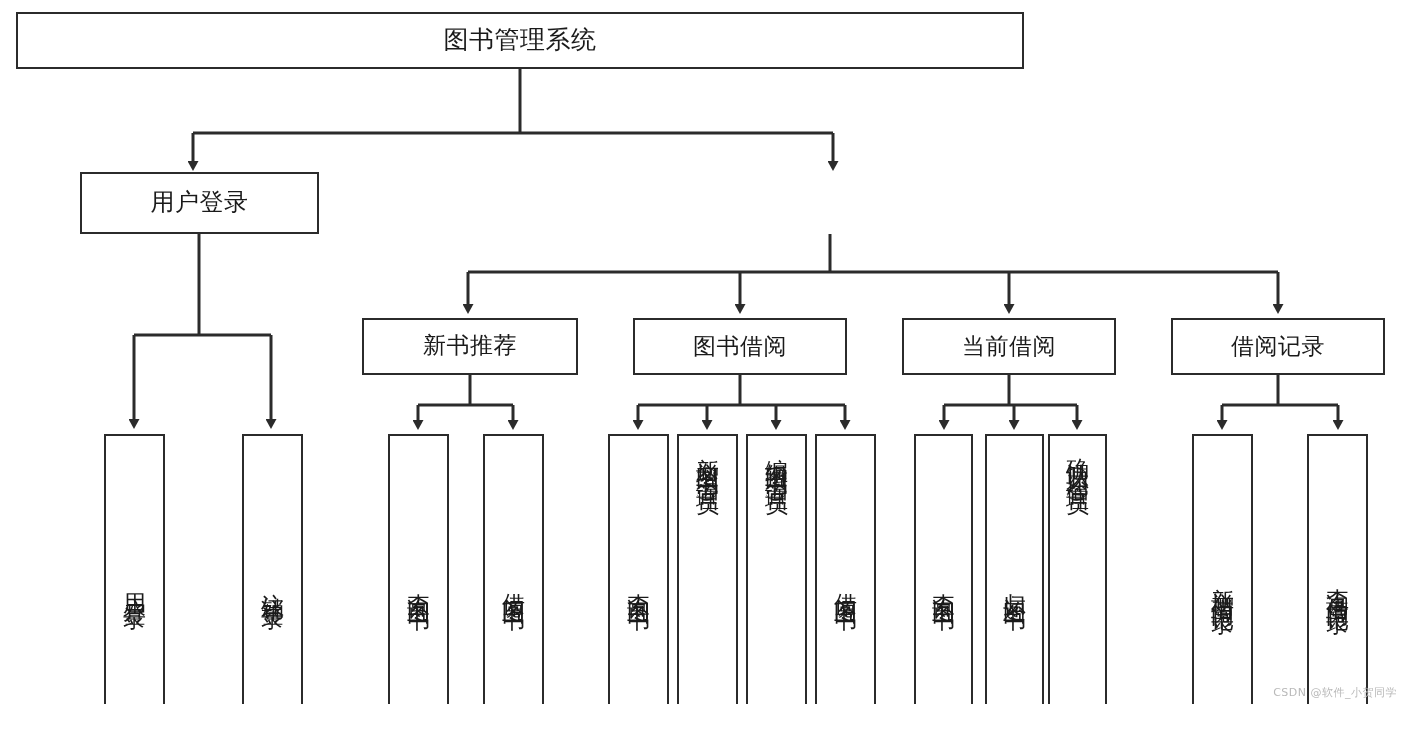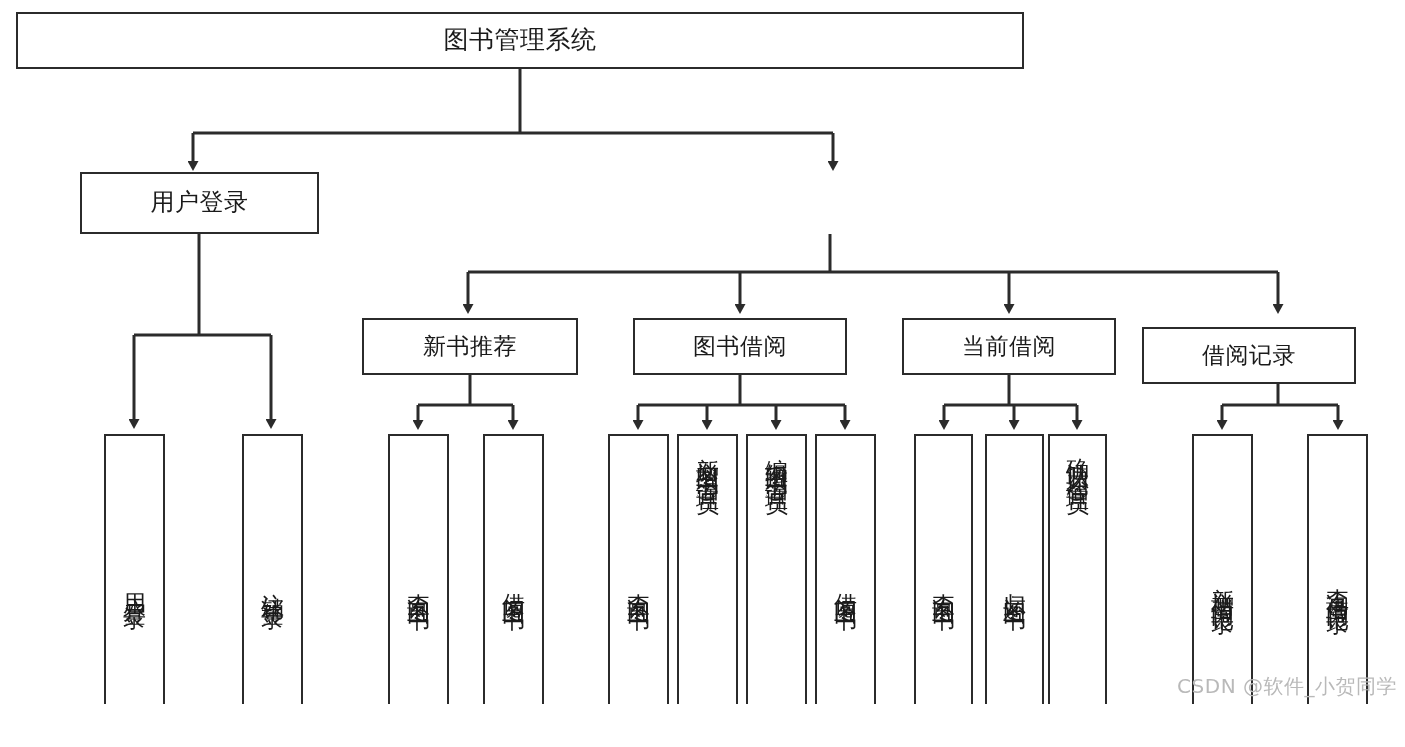--- a/index.html
+++ b/index.html
@@ -63,21 +63,21 @@
     font-size: 23px;
   }
   .node.leaf.centered {
     align-items: center;
     padding-top: 0;
   }
   .watermark {
     position: absolute;
     right: 8px;
     bottom: 4px;
-    font-size: 20px;
+    font-size: 11px;
     color: #b9b9b9;
     letter-spacing: 0.5px;
     white-space: nowrap;
   }
 </style>
 </head>
 <body>
 
 <div id="canvas">
 
@@ -132,30 +132,30 @@
   </svg>
 
   <div class="node root" style="left:16px; top:12px; width:1008px; height:57px;">
     <span class="lbl">图书管理系统</span>
   </div>
 
   <div class="node lvl2" style="left:80px; top:172px; width:239px; height:62px;">
     <span class="lbl">用户登录</span>
   </div>
 
-  <div class="node lvl3" style="left:362px; top:318px; width:216px; height:57px;">
+  <div class="node lvl3" style="left:362px; top:318px; width:216px; height:57px;font-family:Liberation Serif, serif;">
     <span class="lbl">新书推荐</span>
   </div>
   <div class="node lvl3" style="left:902px; top:318px; width:214px; height:57px;">
     <span class="lbl">当前借阅</span>
   </div>
   <div class="node lvl3" style="left:633px; top:318px; width:214px; height:57px;">
     <span class="lbl">图书借阅</span>
   </div>
-  <div class="node lvl3" style="left:1142px; top:318px; width:214px; height:57px;margin-top:9px;">
+  <div class="node lvl3" style="left:1171px; top:318px; width:214px; height:57px;">
     <span class="lbl">借阅记录</span>
   </div>
 
   <div class="node lvl3 leaf centered" style="left:104px; top:434px; width:61px; height:301px;">
     <span class="lbl">用户登录</span>
   </div>
   <div class="node lvl3 leaf centered" style="left:242px; top:434px; width:61px; height:301px;">
     <span class="lbl">注销登录</span>
   </div>
 

